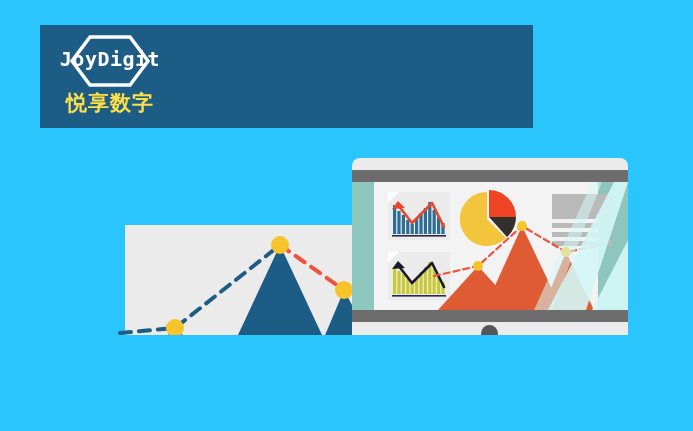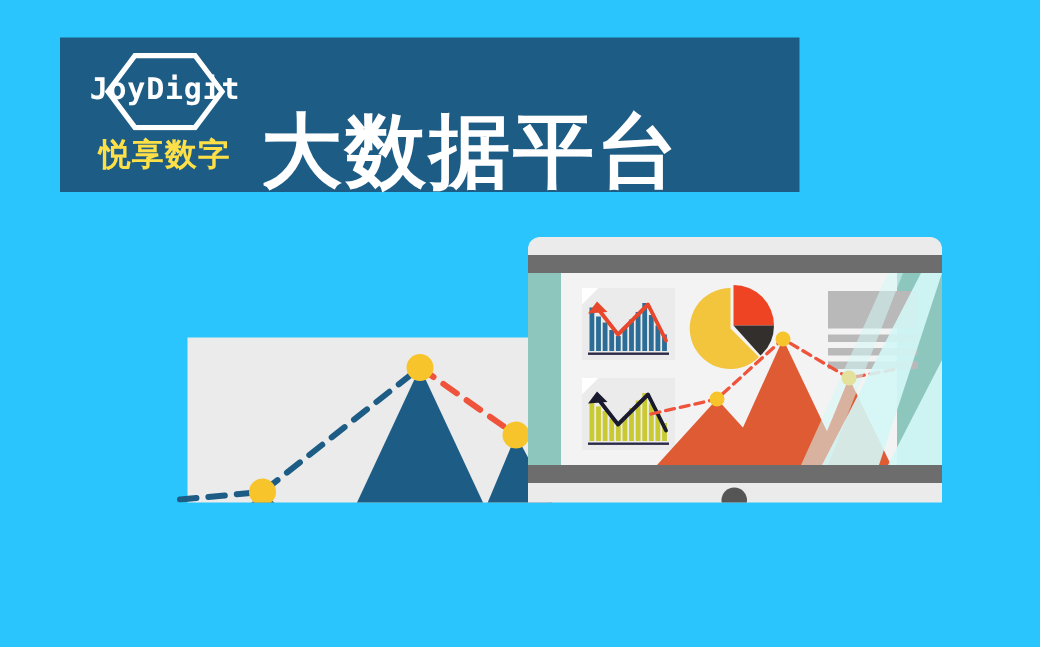--- a/index.html
+++ b/index.html
@@ -258,21 +258,20 @@
   <div id="header-banner">
 
     <div id="logo-block">
       <svg id="logo-hex" viewBox="0 0 80 52">
         <polygon points="20,2 60,2 78,26 60,50 20,50 2,26" fill="none" stroke="#ffffff" stroke-width="3.5"></polygon>
       </svg>
       <div id="logo-wordmark">JoyDigit</div>
       <div id="logo-sub">悦享数字</div>
     </div>
 
-    <div id="banner-title">大数据平台</div>
   </div>
 
   <div id="left-panel"></div>
 
   <svg id="left-chart-svg" viewBox="0 0 300 180">
 
     <polyline points="20,118 75,113 180,30" fill="none" stroke="#1d5c85" stroke-width="4" stroke-dasharray="11,8" stroke-linecap="round"></polyline>
 
     <polyline points="180,30 244,75 300,62" fill="none" stroke="#f0533c" stroke-width="4" stroke-dasharray="11,8" stroke-linecap="round"></polyline>
 

